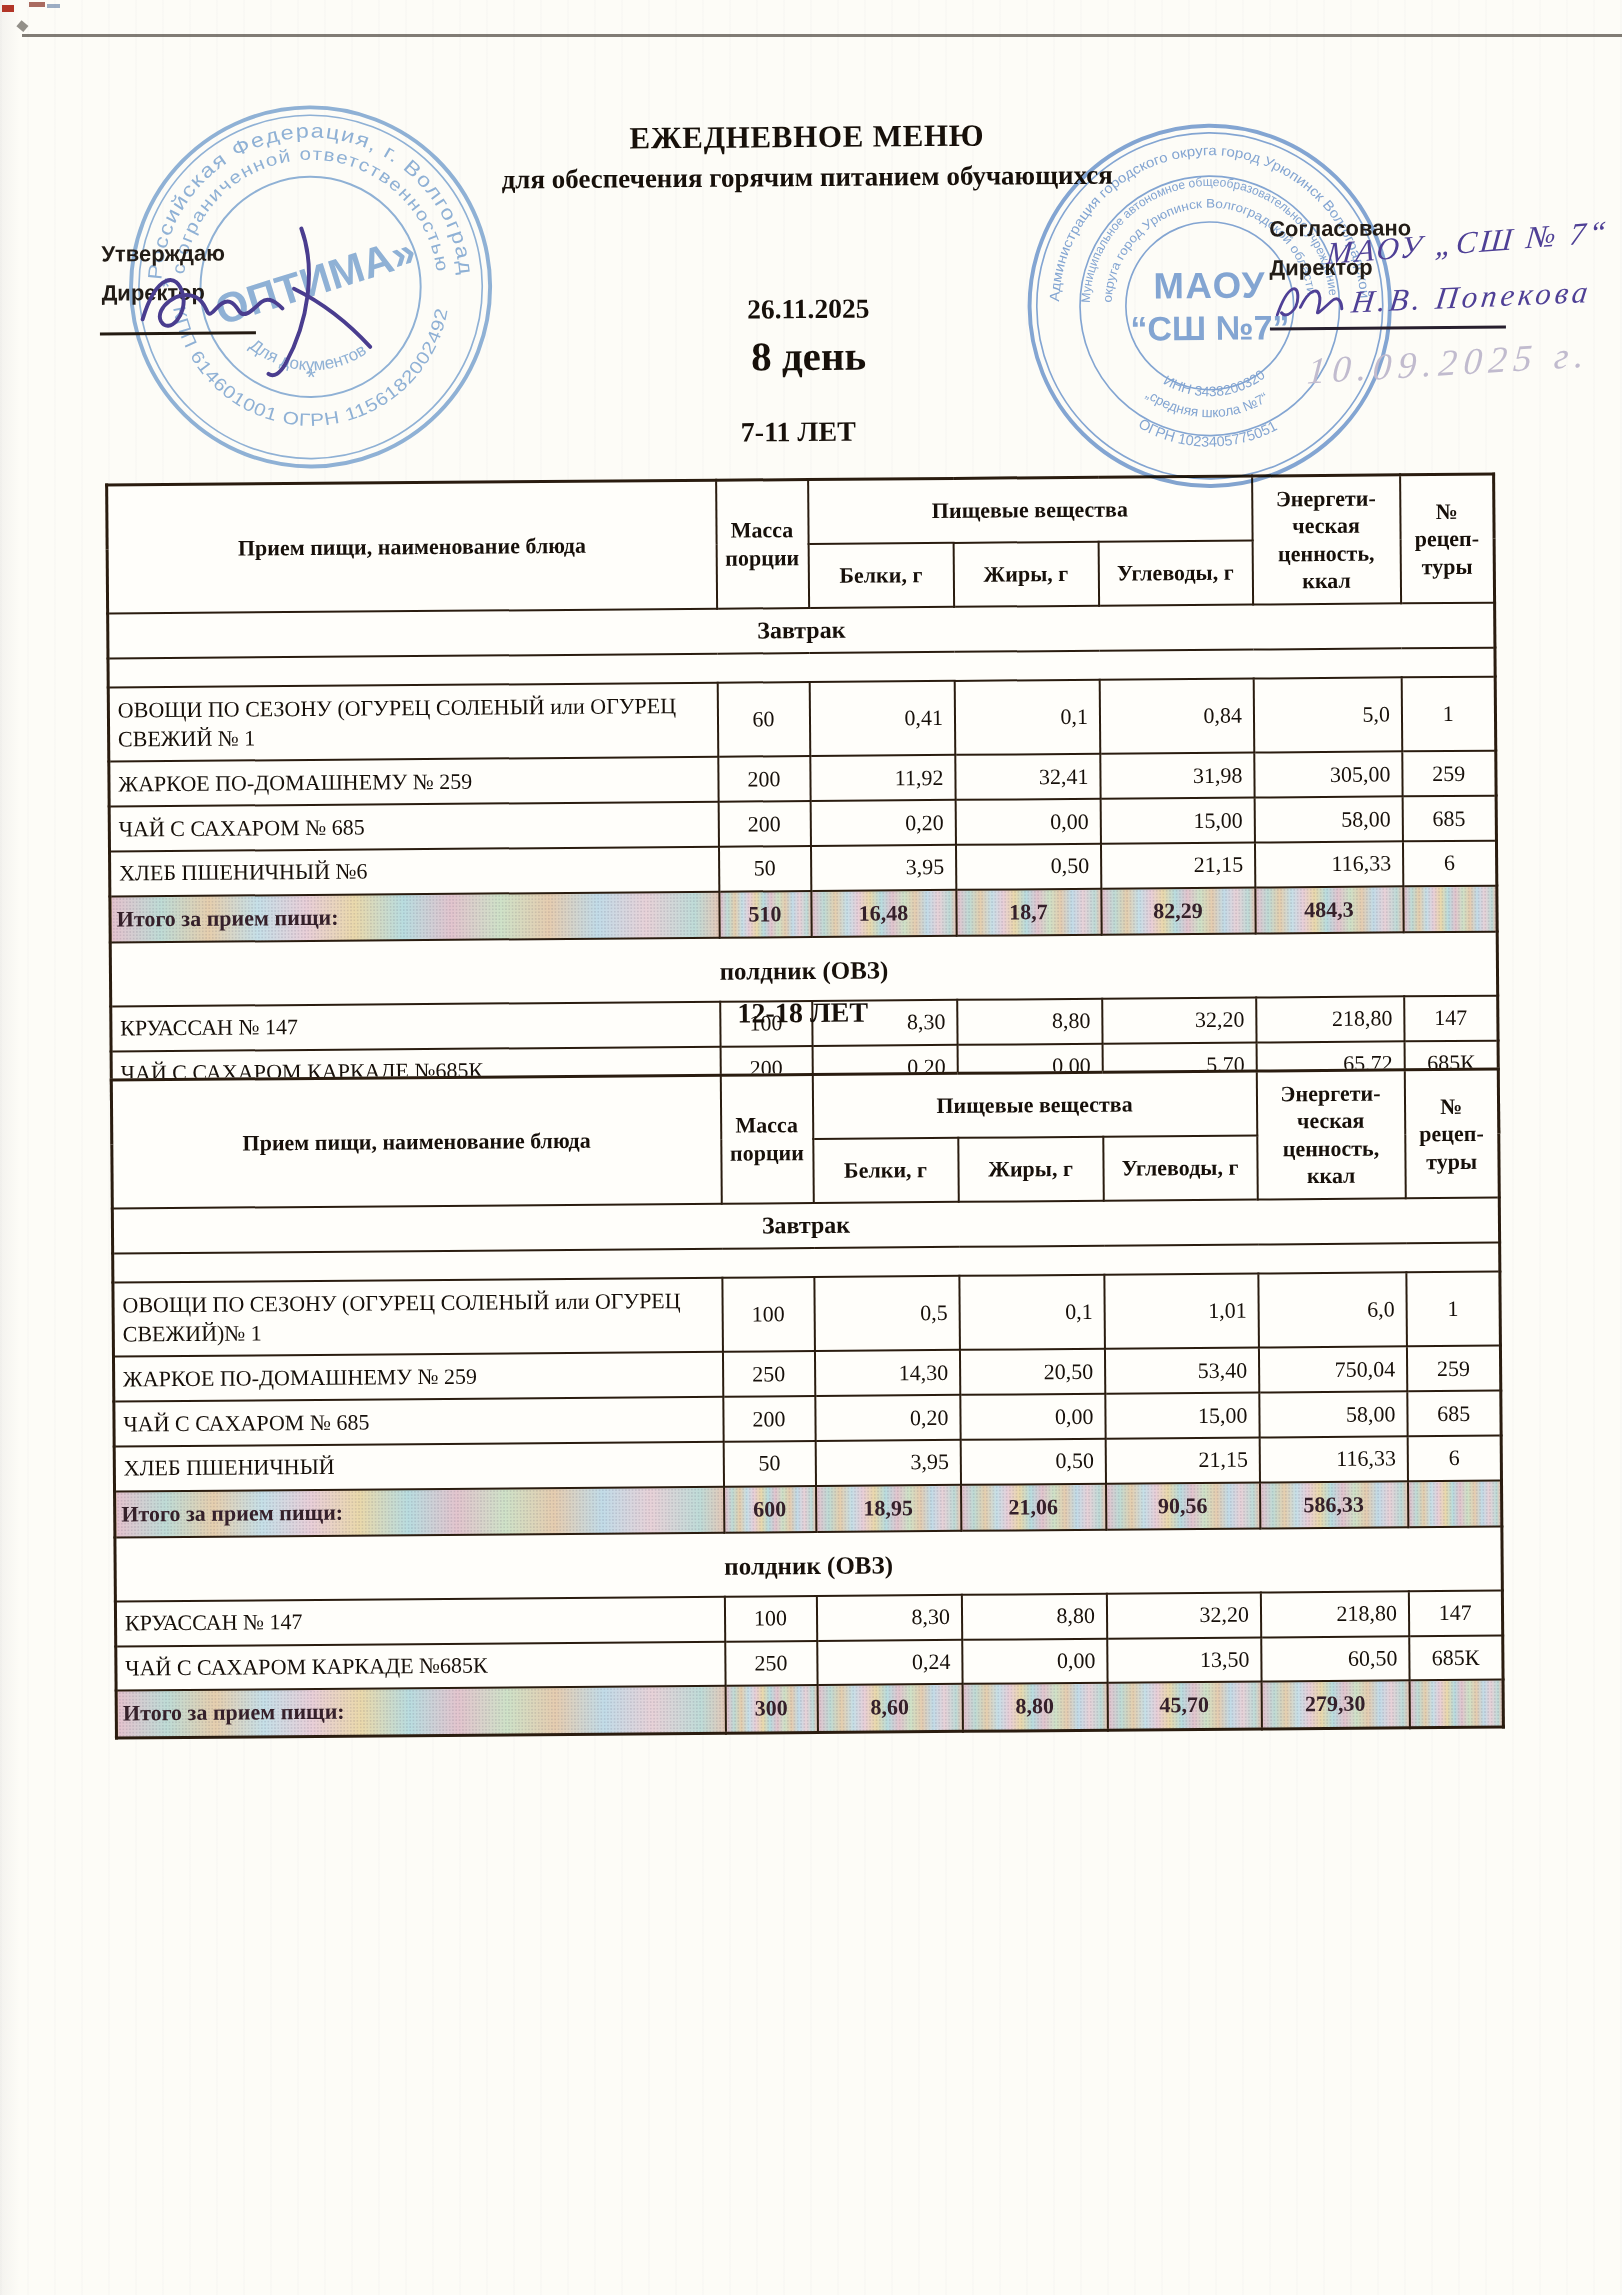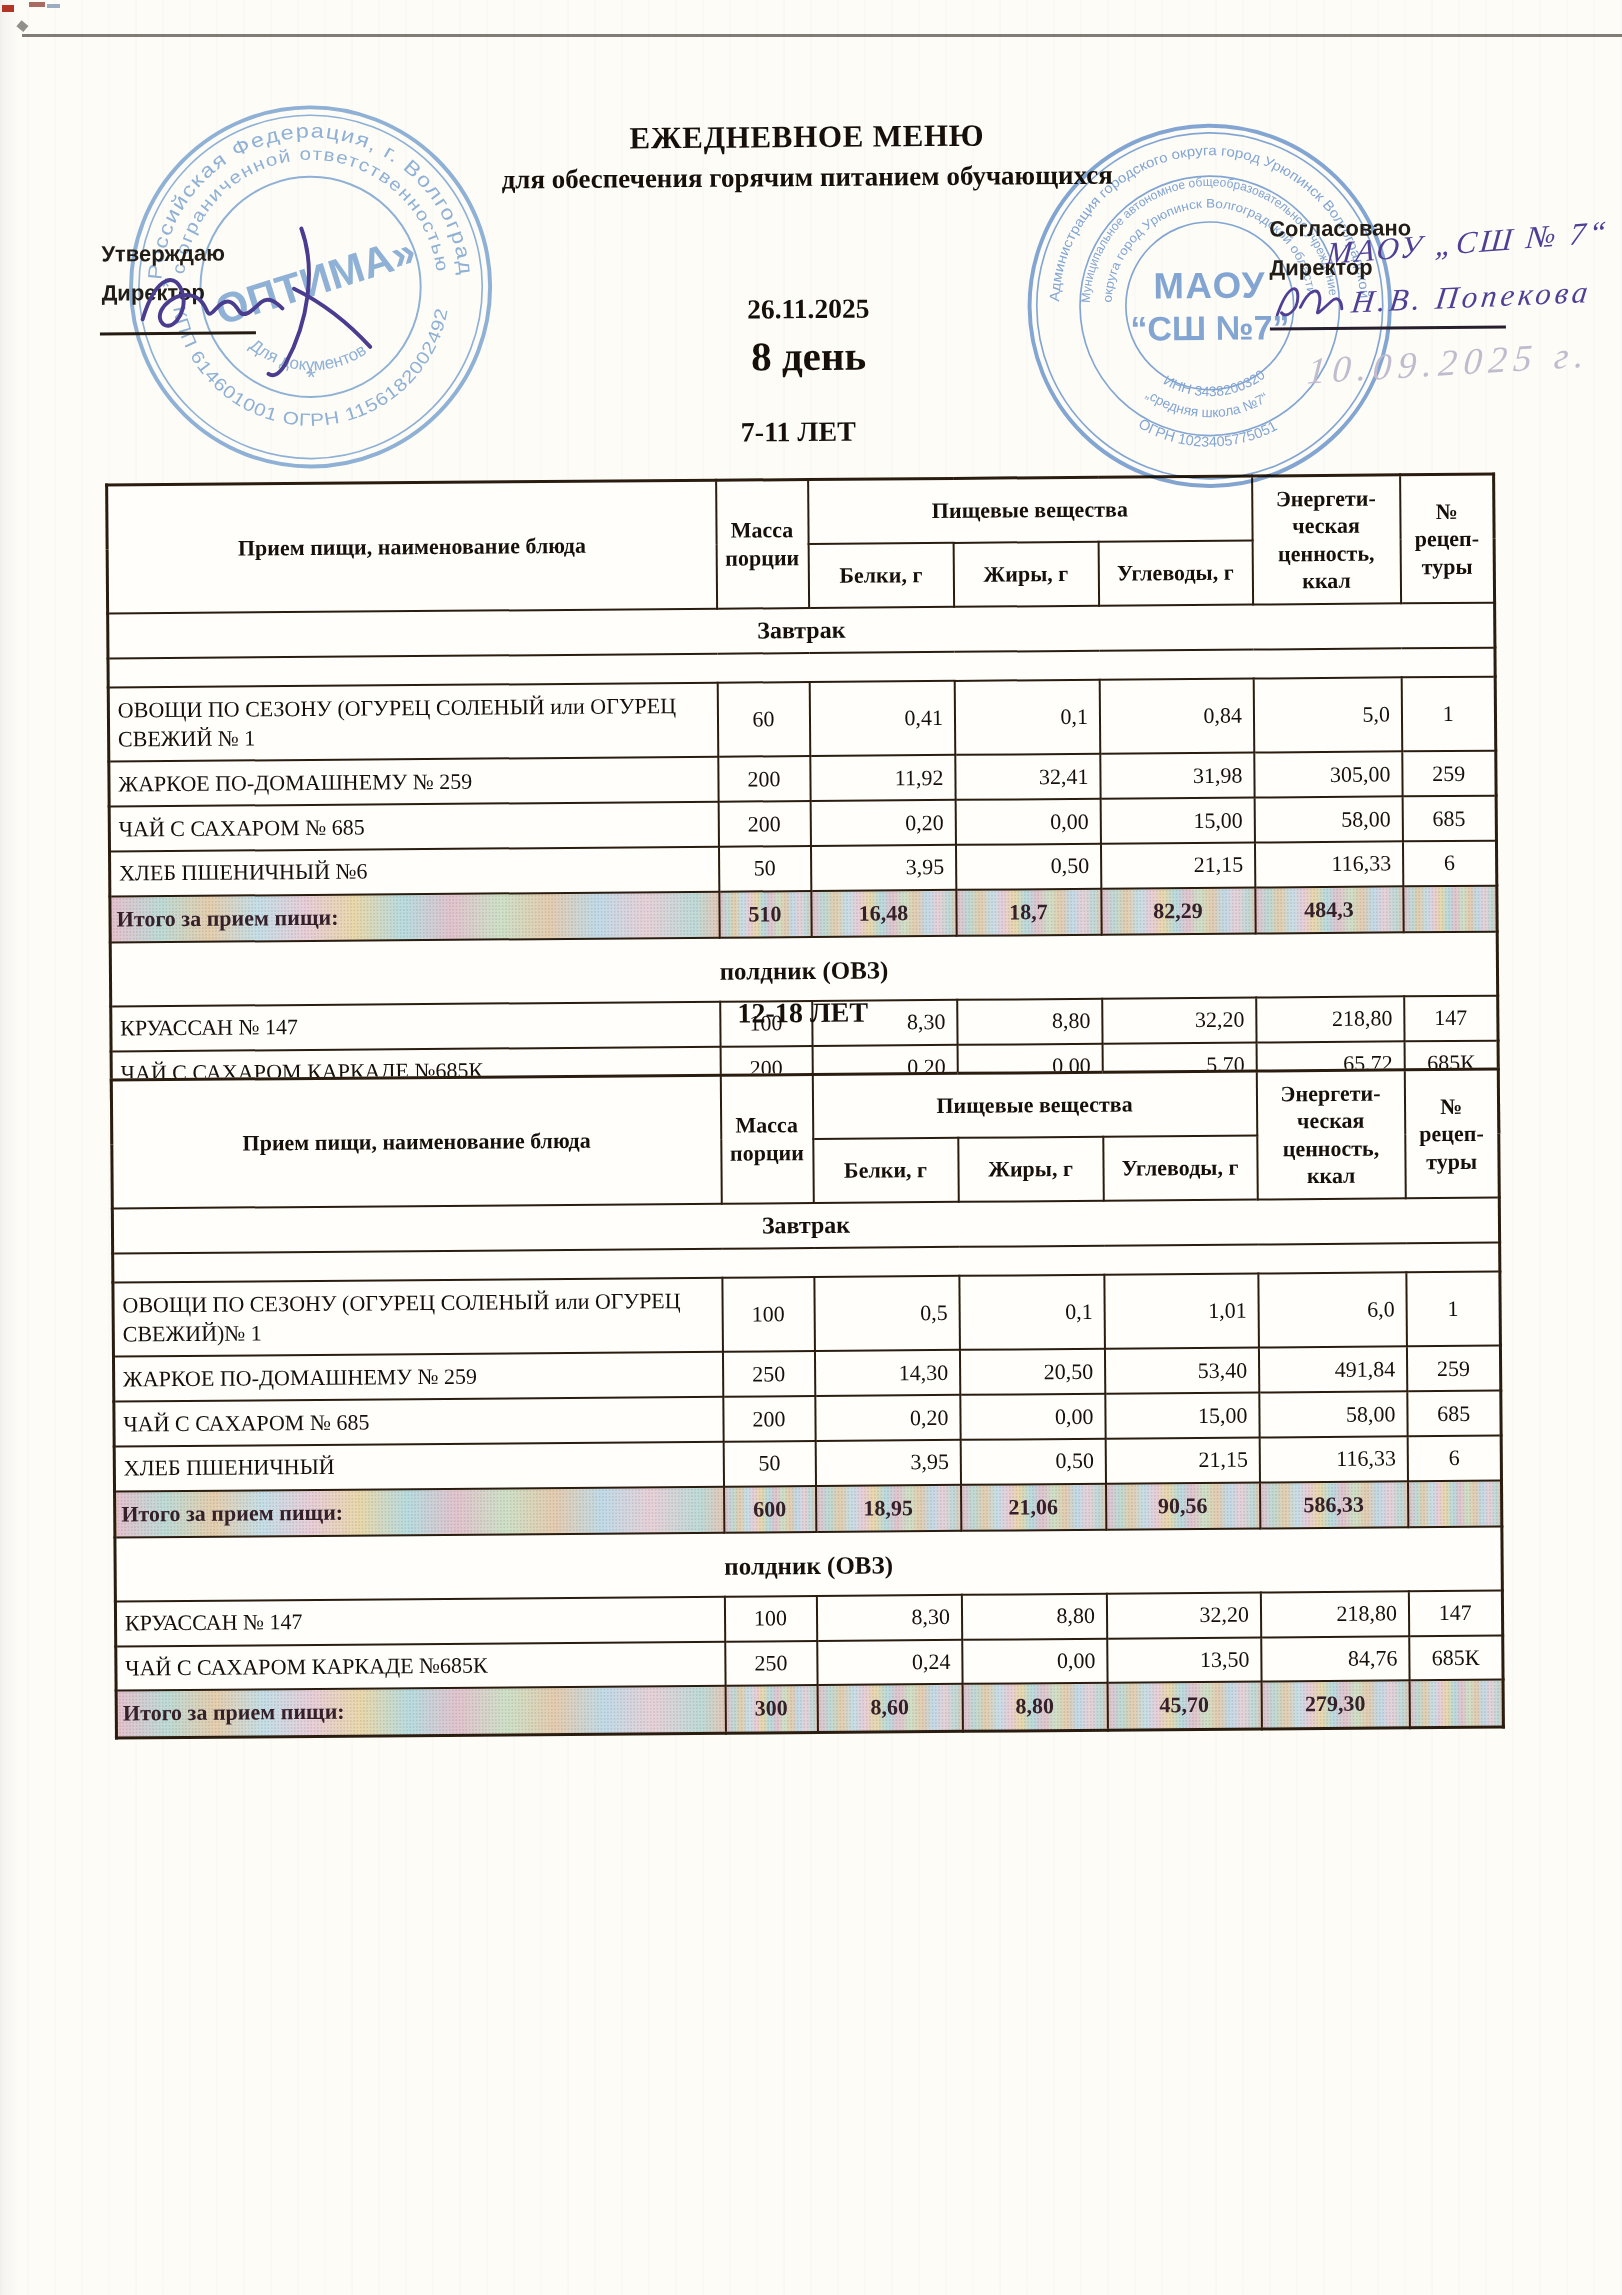--- a/index.html
+++ b/index.html
@@ -323,21 +323,21 @@
               <td class="c4">1,01</td>
               <td class="c5">6,0</td>
               <td class="c6">1</td>
             </tr>
             <tr class="data-row">
               <td class="c0">ЖАРКОЕ ПО-ДОМАШНЕМУ № 259</td>
               <td class="c1">250</td>
               <td class="c2">14,30</td>
               <td class="c3">20,50</td>
               <td class="c4">53,40</td>
-              <td class="c5">491,84</td>
+              <td class="c5">750,04</td>
               <td class="c6">259</td>
             </tr>
             <tr class="data-row">
               <td class="c0">ЧАЙ С САХАРОМ  № 685</td>
               <td class="c1">200</td>
               <td class="c2">0,20</td>
               <td class="c3">0,00</td>
               <td class="c4">15,00</td>
               <td class="c5">58,00</td>
               <td class="c6">685</td>
@@ -371,21 +371,21 @@
               <td class="c4">32,20</td>
               <td class="c5">218,80</td>
               <td class="c6">147</td>
             </tr>
             <tr class="data-row">
               <td class="c0">ЧАЙ С САХАРОМ КАРКАДЕ №685К</td>
               <td class="c1">250</td>
               <td class="c2">0,24</td>
               <td class="c3">0,00</td>
               <td class="c4">13,50</td>
-              <td class="c5">84,76</td>
+              <td class="c5">60,50</td>
               <td class="c6">685К</td>
             </tr>
             <tr class="total-row">
               <td class="c0">Итого за прием пищи:</td>
               <td class="c1">300</td>
               <td class="c2">8,60</td>
               <td class="c3">8,80</td>
               <td class="c4">45,70</td>
               <td class="c5">279,30</td>
               <td class="c6"></td>

